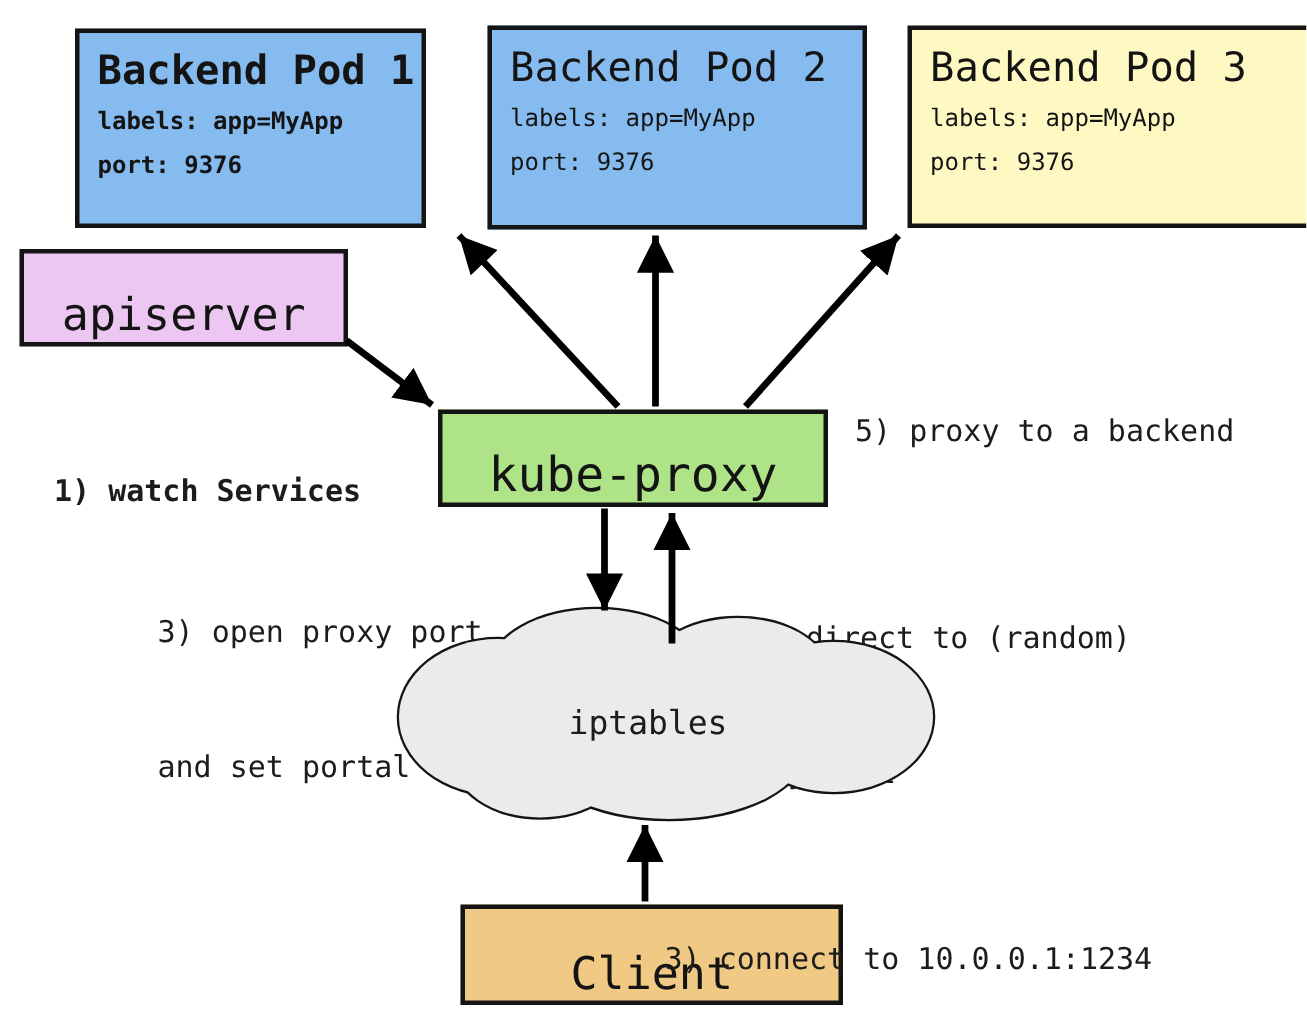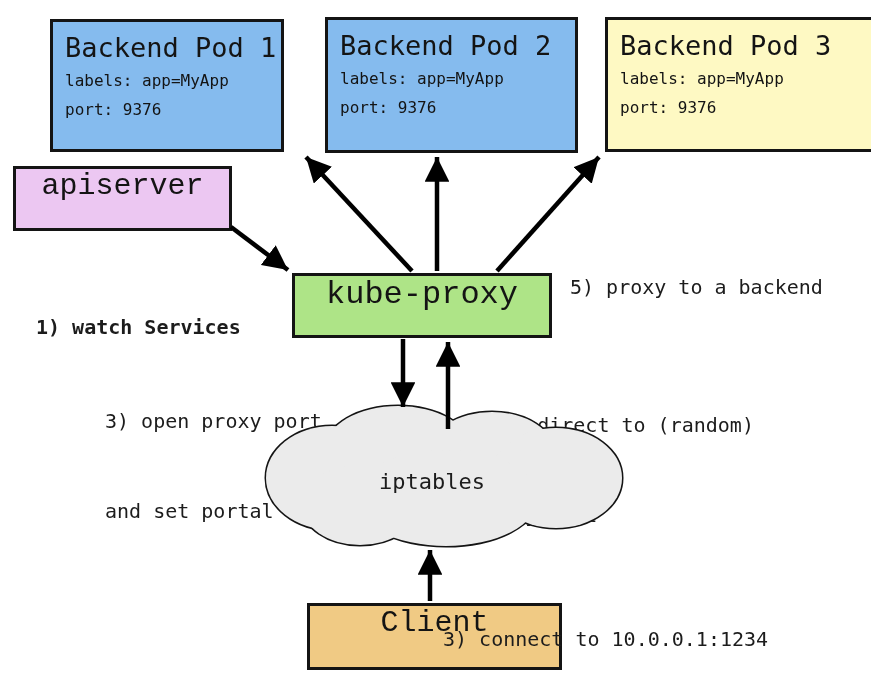--- a/index.html
+++ b/index.html
@@ -15,24 +15,23 @@
   .box {
     position: absolute;
     border: 3px solid #141414;
     box-sizing: border-box;
   }
   .pod { padding: 8px 8px 0 12px; }
   .pod-title { font-size: 27px; line-height: 36px; white-space: nowrap; }
   .pod-line  { font-size: 16px; line-height: 29px; white-space: nowrap; }
   .node-label-box {
     display: flex;
-    align-items: flex-start;
+    align-items: flex-end;
     justify-content: center;
     white-space: nowrap;
-    font-family: Liberation Mono, monospace;
   }
   .annotation {
     position: absolute;
     font-size: 20px;
     line-height: 30px;
     white-space: pre;
     color: #1c1c1c;
   }
   .overlay {
     position: absolute;
@@ -42,21 +41,21 @@
   }
   .arrow-line { stroke-width: 4.5; fill: none; }
   .cloud-stroke { stroke-width: 3; }
   .cloud-text { font-size: 22px; text-anchor: middle; }
 </style>
 </head>
 <body>
 
 <div class="canvas">
 
-  <div class="box pod" style="left: 50px; top: 19px; width: 234px; height: 133px; background-color: rgb(133, 187, 238);">
+  <div class="box pod" style="left: 50px; top: 19px; width: 234px; height: 133px; background-color: rgb(133, 187, 238); font-weight: bold;">
     <div class="pod-title">Backend Pod 1</div>
     <div class="pod-line">labels: app=MyApp</div>
     <div class="pod-line">port: 9376</div>
   </div>
 
   <div class="box pod" style="left: 325px; top: 17px; width: 253px; height: 136px; background-color: rgb(133, 187, 238);">
     <div class="pod-title">Backend Pod 2</div>
     <div class="pod-line">labels: app=MyApp</div>
     <div class="pod-line">port: 9376</div>
   </div>

